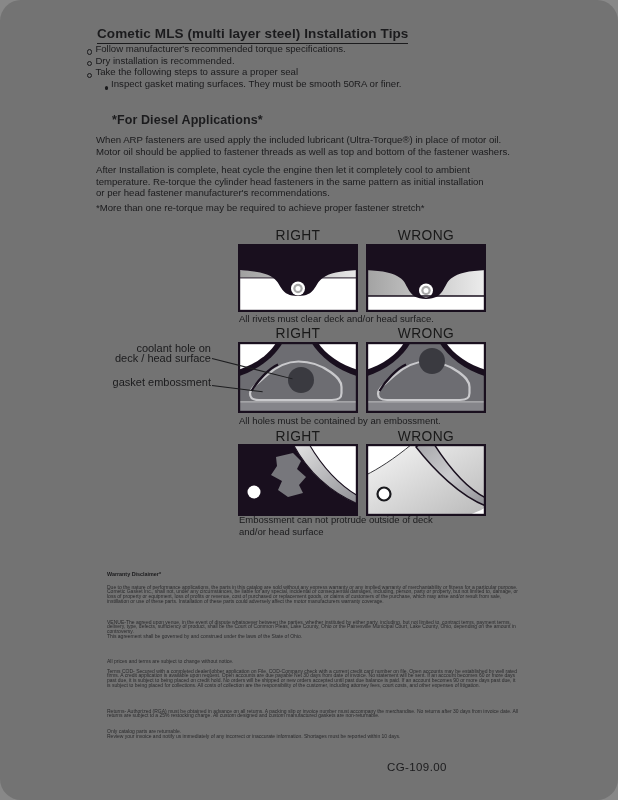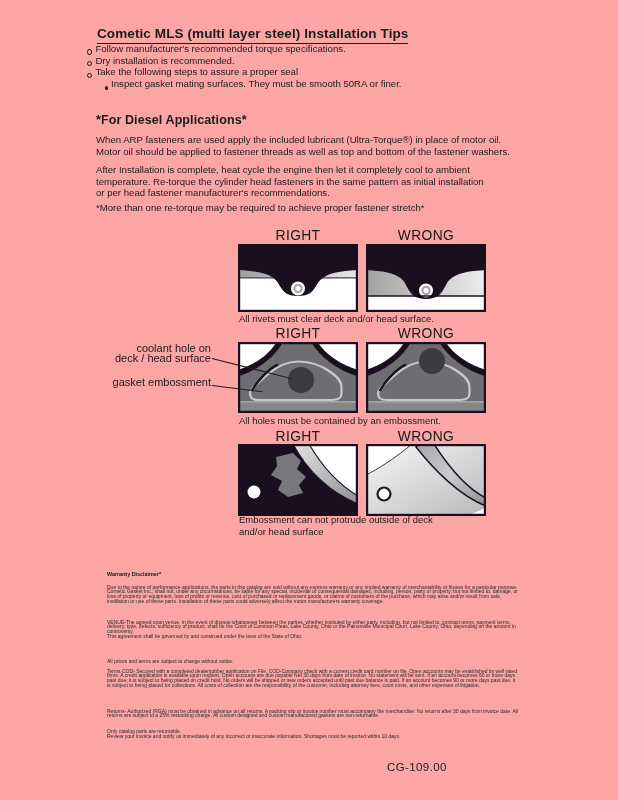--- a/index.html
+++ b/index.html
@@ -1,34 +1,35 @@
 <!DOCTYPE html>
 <html><head>
 <meta charset="utf-8">
 <style>
   html,body{margin:0;padding:0;background:#888;}
   .page{
     position:relative;width:618px;height:800px;margin:0 auto;
-    background:#fca5a5;overflow:hidden;
+    background:#737373;overflow:hidden;
     font-family:"Liberation Sans","DejaVu Sans",sans-serif;
     color:#1b1b1d;
+    border-radius:21px;
   }
   .abs{position:absolute;}
   
   .title{
     left:97px;top:26px;font-size:13.5px;font-weight:bold;margin:0;
     border-bottom:1.4px solid #1b1b1d;padding-bottom:1.5px;letter-spacing:.1px;
     display:inline-block;
   }
   .tips{left:87px;top:43px;width:460px;font-size:9.6px;line-height:11.7px;}
   .tip-row{display:flex;align-items:flex-end;}
   .tip-row.sub{margin-left:17.5px;}
   .b-circ{flex:0 0 auto;width:3.4px;height:3.4px;border:1px solid #1b1b1d;border-radius:50%;margin:3.6px 3px 0 0;}
   .b-dot{flex:0 0 auto;width:3.6px;height:3.6px;background:#1b1b1d;border-radius:50%;margin:3.6px 3px 0 0;}
-  .h2{left:96px;top:113px;font-size:12.5px;font-weight:bold;margin:0;letter-spacing:.1px;text-align:right;}
+  .h2{left:112px;top:113px;font-size:12.5px;font-weight:bold;margin:0;letter-spacing:.1px;text-align:right;}
   .para{font-size:9.6px;line-height:11.7px;width:470px;left:96px;}
   
   .dlabel{width:120px;text-align:center;font-size:13.8px;letter-spacing:.4px;color:#191919;}
   .dcap{font-size:9.5px;line-height:11.6px;color:#1b1b1d;}
   .callout{width:116px;text-align:right;font-size:11px;line-height:10.3px;color:#1b1b1d;}
   .lead{height:1.15px;background:#1d1d1f;transform-origin:0 50%;}
   svg.diag{display:block;}
   
   .wtiny{left:107px;width:412px;font-size:5px;line-height:4.75px;color:#2a2a2c;letter-spacing:0;}
   .whead{left:107px;font-size:5.4px;font-weight:bold;color:#1b1b1d;}

